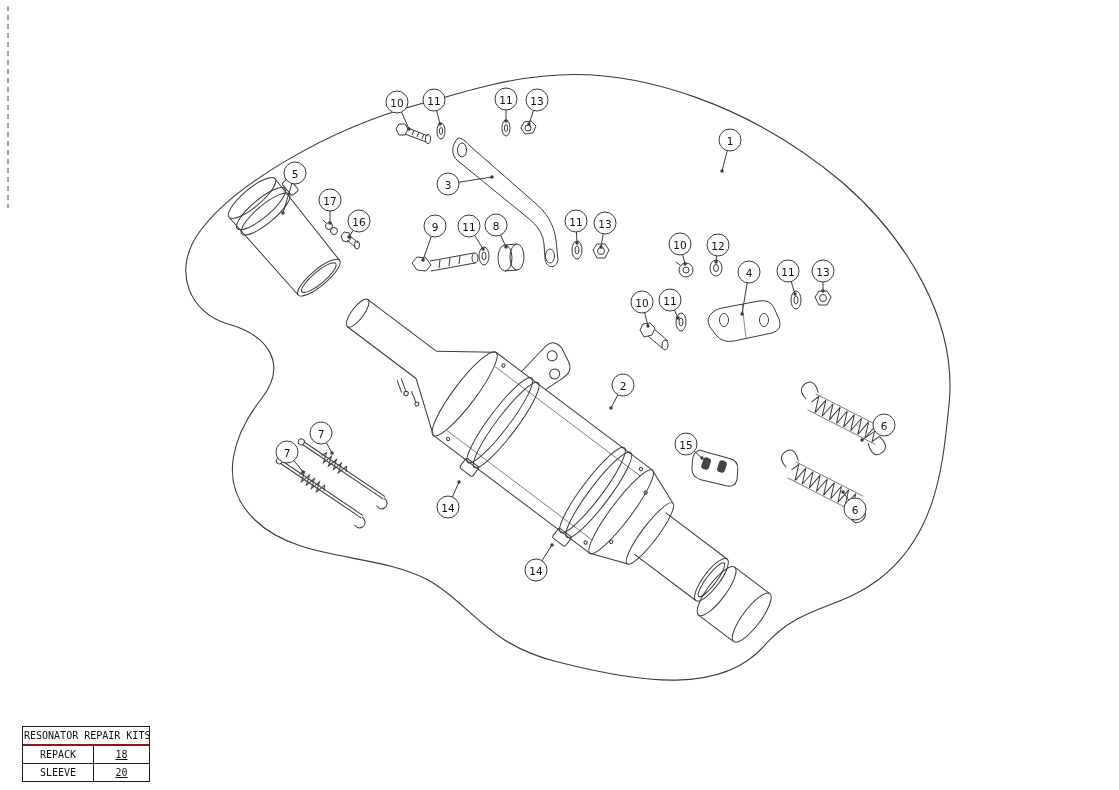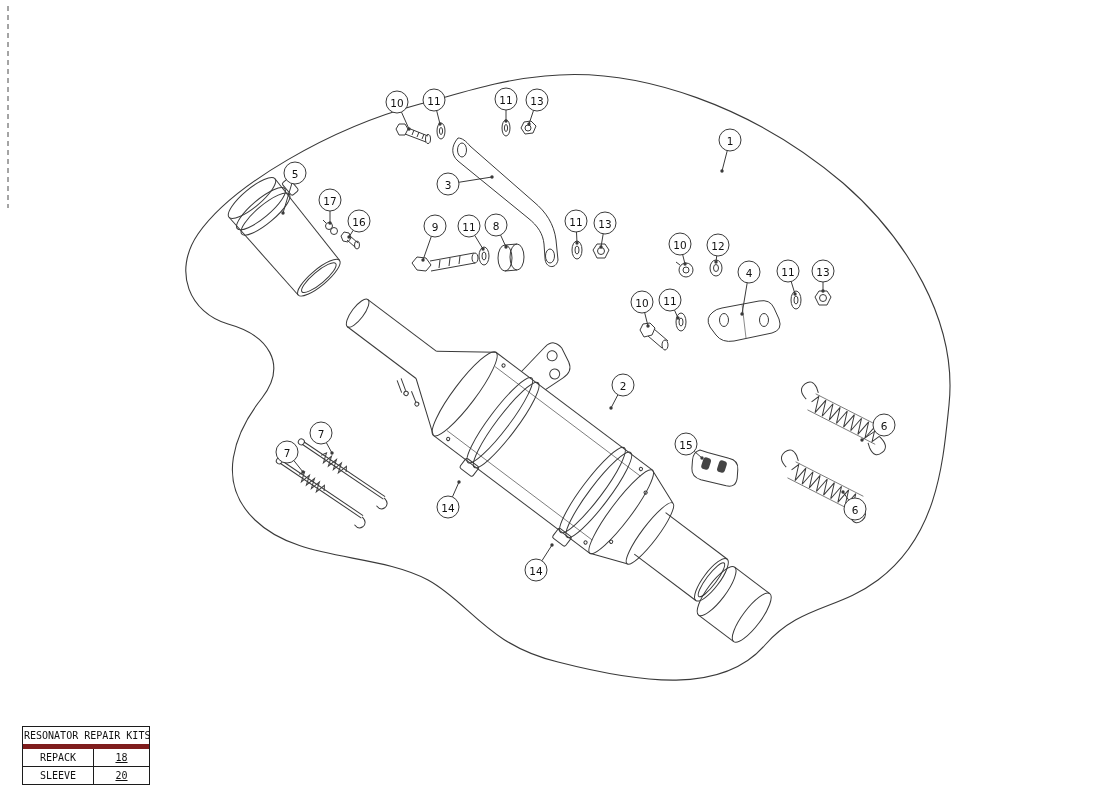--- a/index.html
+++ b/index.html
@@ -11,21 +11,21 @@
     font-family:"DejaVu Sans",sans-serif;
     font-size:10.5px;fill:#111;
     text-anchor:middle;dominant-baseline:central;
   }
   .kit-table{
     position:absolute;left:22px;top:726px;width:126px;
     border:1px solid #1c1c1c;background:#fff;color:#111;
     font-family:"DejaVu Sans Mono","Liberation Mono",monospace;
     font-size:10px;line-height:13px;
   }
-  .kit-header{border-bottom:5px solid #7f1d1d;padding:2px 1px;white-space:nowrap;}
+  .kit-header{border-bottom:2px solid #7f1d1d;padding:2px 1px;white-space:nowrap;}
   .kit-row{display:flex;border-bottom:1px solid #1c1c1c;}
   .kit-row:last-child{border-bottom:none;}
   .kit-label{width:70px;border-right:1px solid #1c1c1c;text-align:center;padding:2px 0;}
   .kit-value{flex:1;text-align:center;padding:2px 0;text-decoration:underline;}
 </style>
 </head>
 <body>
 
 
 

